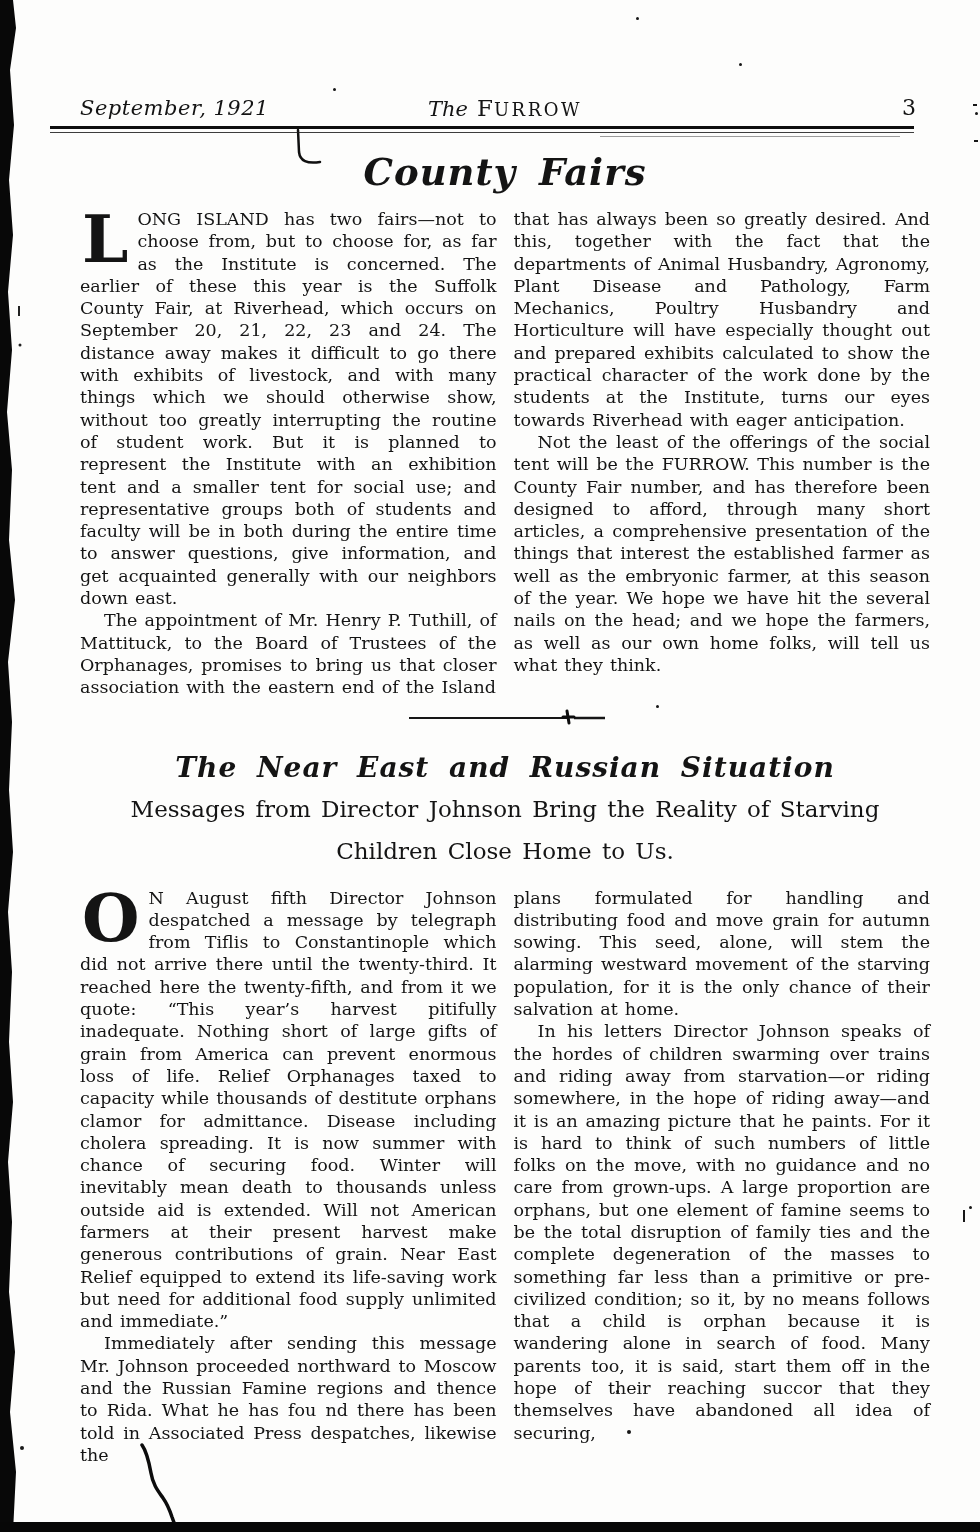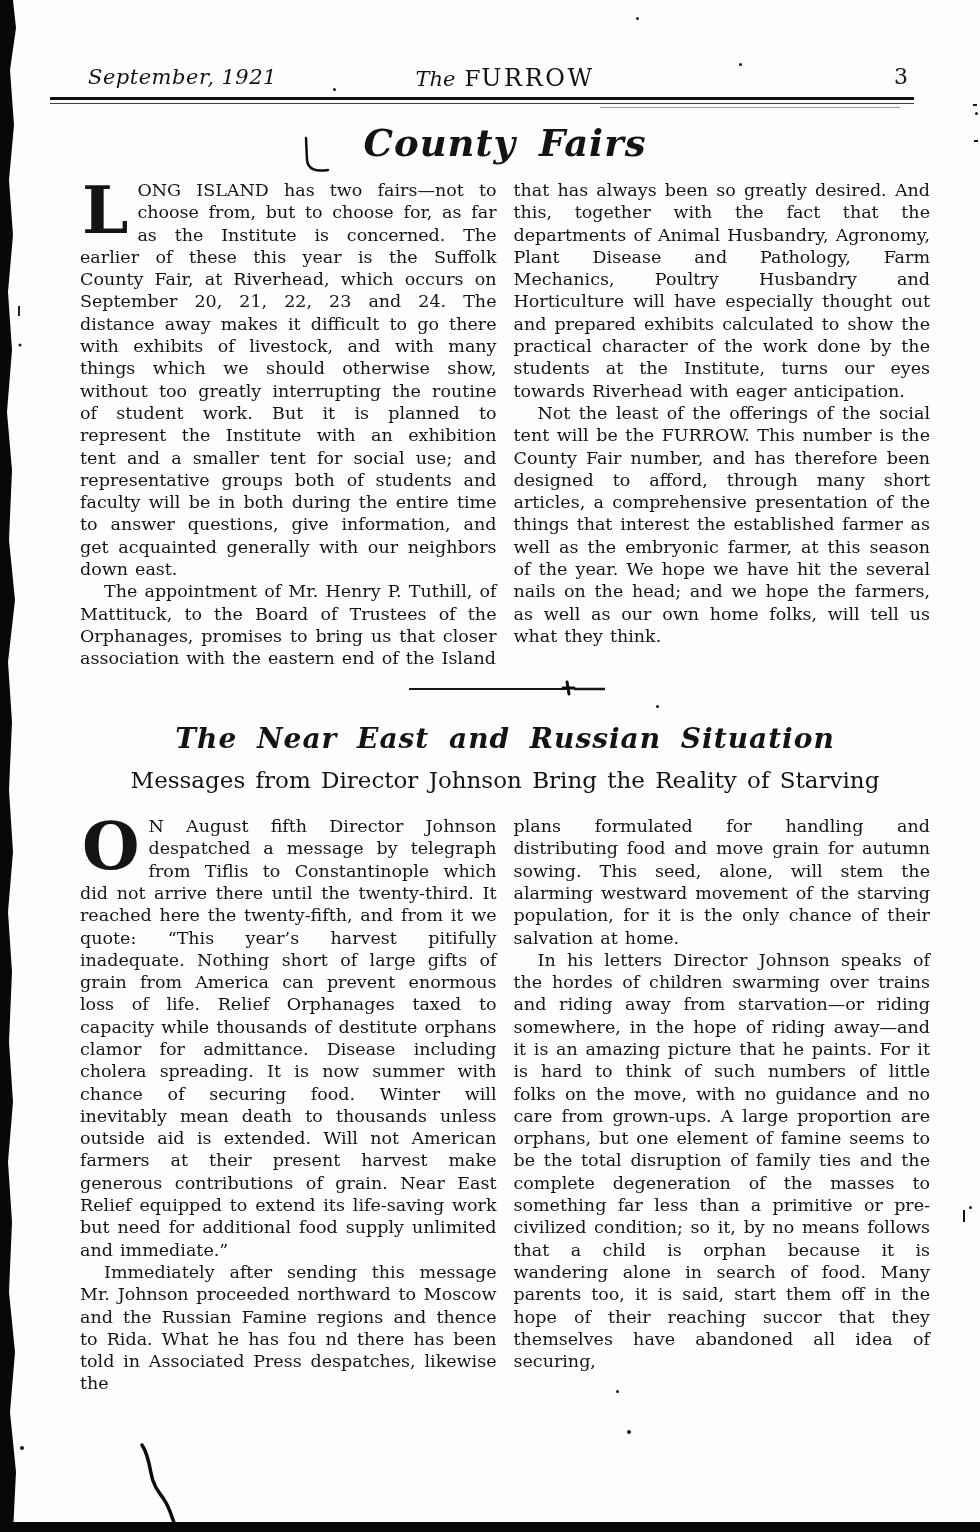--- a/index.html
+++ b/index.html
@@ -8,26 +8,26 @@
     width:980px; height:1532px;
     background:#fdfdfc;
     font-family:"DejaVu Serif","Liberation Serif",serif;
     color:#141414;
     overflow:hidden;
     margin:0 auto;
   }
   .content { margin:0 50px 0 80px; position:relative; }
 
   
-  .masthead { display:flex; align-items:baseline; margin:8px; padding-top:56px; font-size:21px; position:relative; }
+  .masthead { display:flex; align-items:baseline; margin:0; padding-top:95px; font-size:21px; position:relative; }
   .issue-date { flex:1; font-style:italic; letter-spacing:0.5px; }
   .journal { position:absolute; left:50%; transform:translateX(-50%); white-space:nowrap; }
   .journal .the { font-style:italic; margin-right:9px; }
   .journal .cap { font-size:23px; letter-spacing:1px; }
-  .journal .smallcaps { font-size:24px; letter-spacing:2.5px; }
+  .journal .smallcaps { font-size:18px; letter-spacing:2.5px; }
   .page-number { flex:1; text-align:right; font-size:22px; padding-right:14px; }
 
   .rule-thick { border-top:3px solid #0e0e0e; margin:6px 16px 0 -30px; }
   .rule-thin  { border-top:1.5px solid #1b1b1b; margin:3px 16px 0 -30px; opacity:.85; }
   .rule-faint { height:1px; background:#4a4a4a; width:300px; margin:3px 30px 0 auto; opacity:.55; }
 
   
   .article-title {
     text-align:center; font-style:italic; font-weight:bold;
     font-size:37px; letter-spacing:1px; word-spacing:9px;
@@ -102,20 +102,21 @@
     <div class="divider-wrap">
       <svg width="200" height="16" viewBox="0 0 200 16">
         <line x1="2" y1="9" x2="160" y2="9" stroke="#161616" stroke-width="2"></line>
         <line x1="167" y1="9" x2="198" y2="9" stroke="#161616" stroke-width="2.5"></line>
         <path d="M160,2 L162,14 M156,8 L167,8" stroke="#0d0d0d" stroke-width="3" stroke-linecap="round"></path>
       </svg>
     </div>
 
     <h1 class="article-title second">The Near East and Russian Situation</h1>
     <p class="subtitle">Messages from Director Johnson Bring the Reality of Starving</p>
+    <p class="subtitle">Children Close Home to Us.</p>
 
     <section class="cols article-2" style="margin-top:18px;">
       <div class="col">
         <p><span class="dropcap">O</span><span>N August fifth Director Johnson despatched a message by telegraph from Tiflis to Constantinople which did not arrive there until the twenty-third. It reached here the twenty-fifth, and from it we quote: “This year’s harvest pitifully inadequate. Nothing short of large gifts of grain from America can prevent enormous loss of life. Relief Orphanages taxed to capacity while thousands of destitute orphans clamor for admittance. Disease including cholera spreading. It is now summer with chance of securing food. Winter will inevitably mean death to thousands unless outside aid is extended. Will not American farmers at their present harvest make generous contributions of grain. Near East Relief equipped to extend its life-saving work but need for additional food supply unlimited and immediate.”</span></p>
         <p class="indent">Immediately after sending this message Mr. Johnson proceeded northward to Moscow and the Russian Famine regions and thence to Rida. What he has fou nd there has been told in Associated Press despatches, likewise the</p>
       </div>
       <div class="col">
         <p>plans formulated for handling and distributing food and move grain for autumn sowing. This seed, alone, will stem the alarming westward movement of the starving population, for it is the only chance of their salvation at home.</p>
         <p class="indent">In his letters Director Johnson speaks of the hordes of children swarming over trains and riding away from starvation—or riding somewhere, in the hope of riding away—and it is an amazing picture that he paints. For it is hard to think of such numbers of little folks on the move, with no guidance and no care from grown-ups. A large proportion are orphans, but one element of famine seems to be the total disruption of family ties and the complete degeneration of the masses to something far less than a primitive or pre-civilized condition; so it, by no means follows that a child is orphan because it is wandering alone in search of food. Many parents too, it is said, start them off in the hope of their reaching succor that they themselves have abandoned all idea of securing,</p>
       </div>

